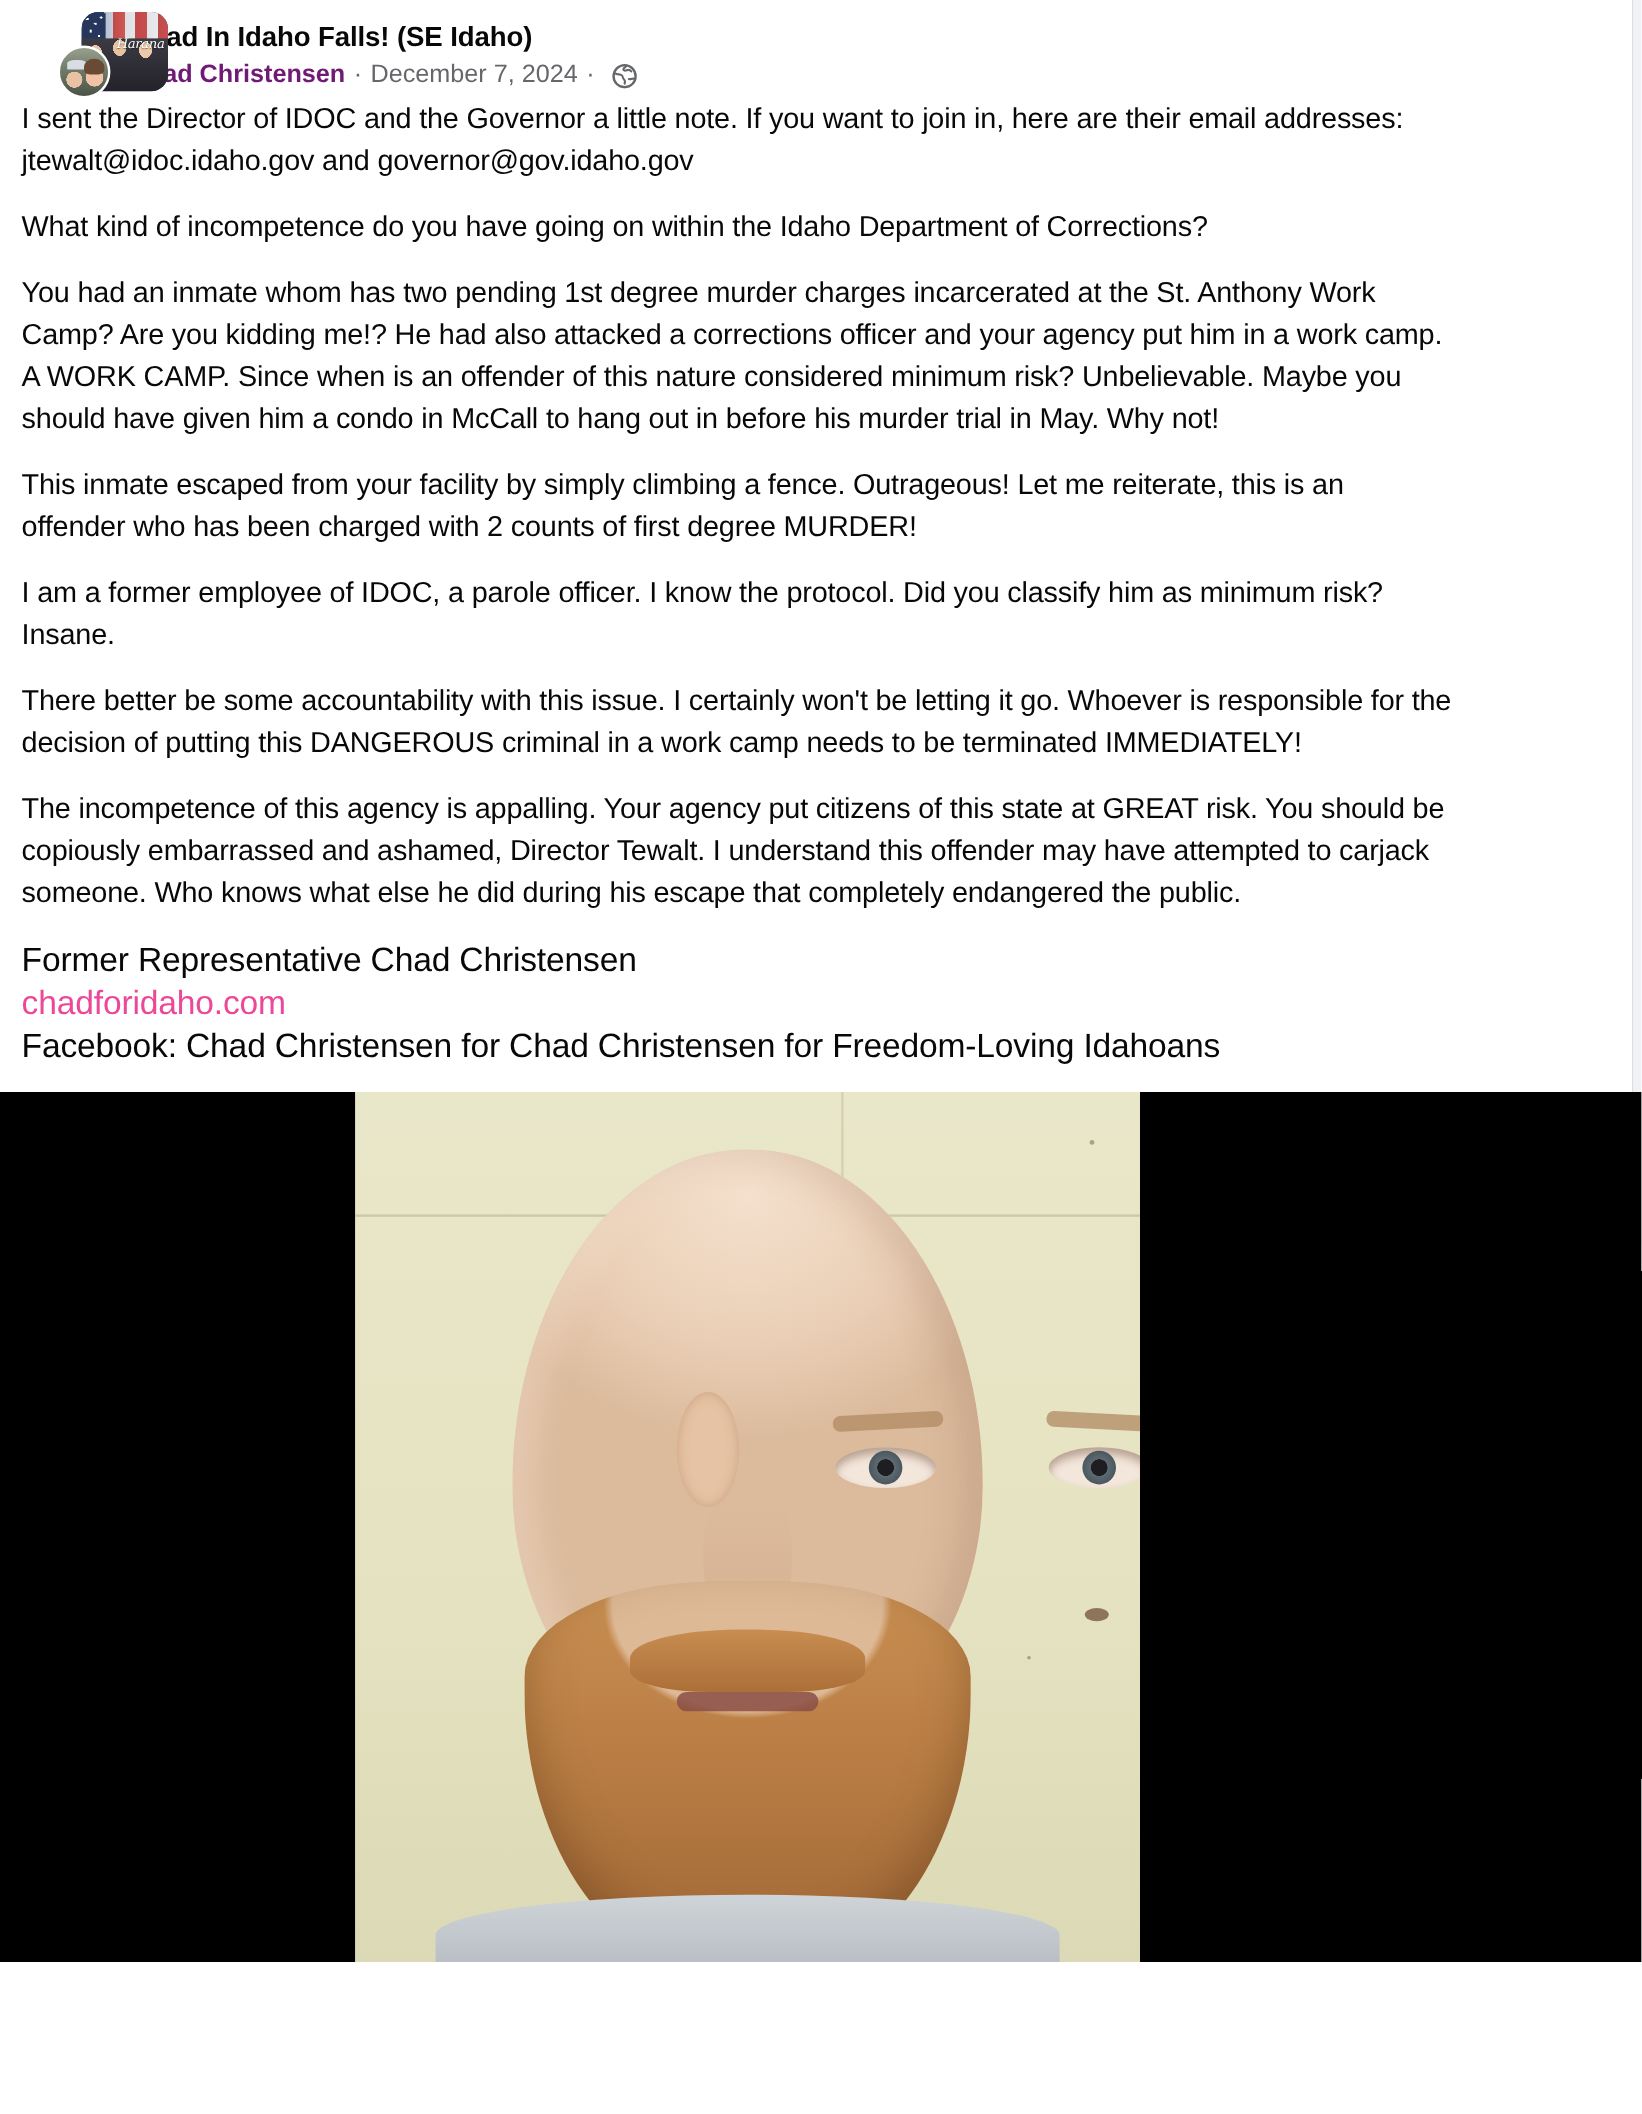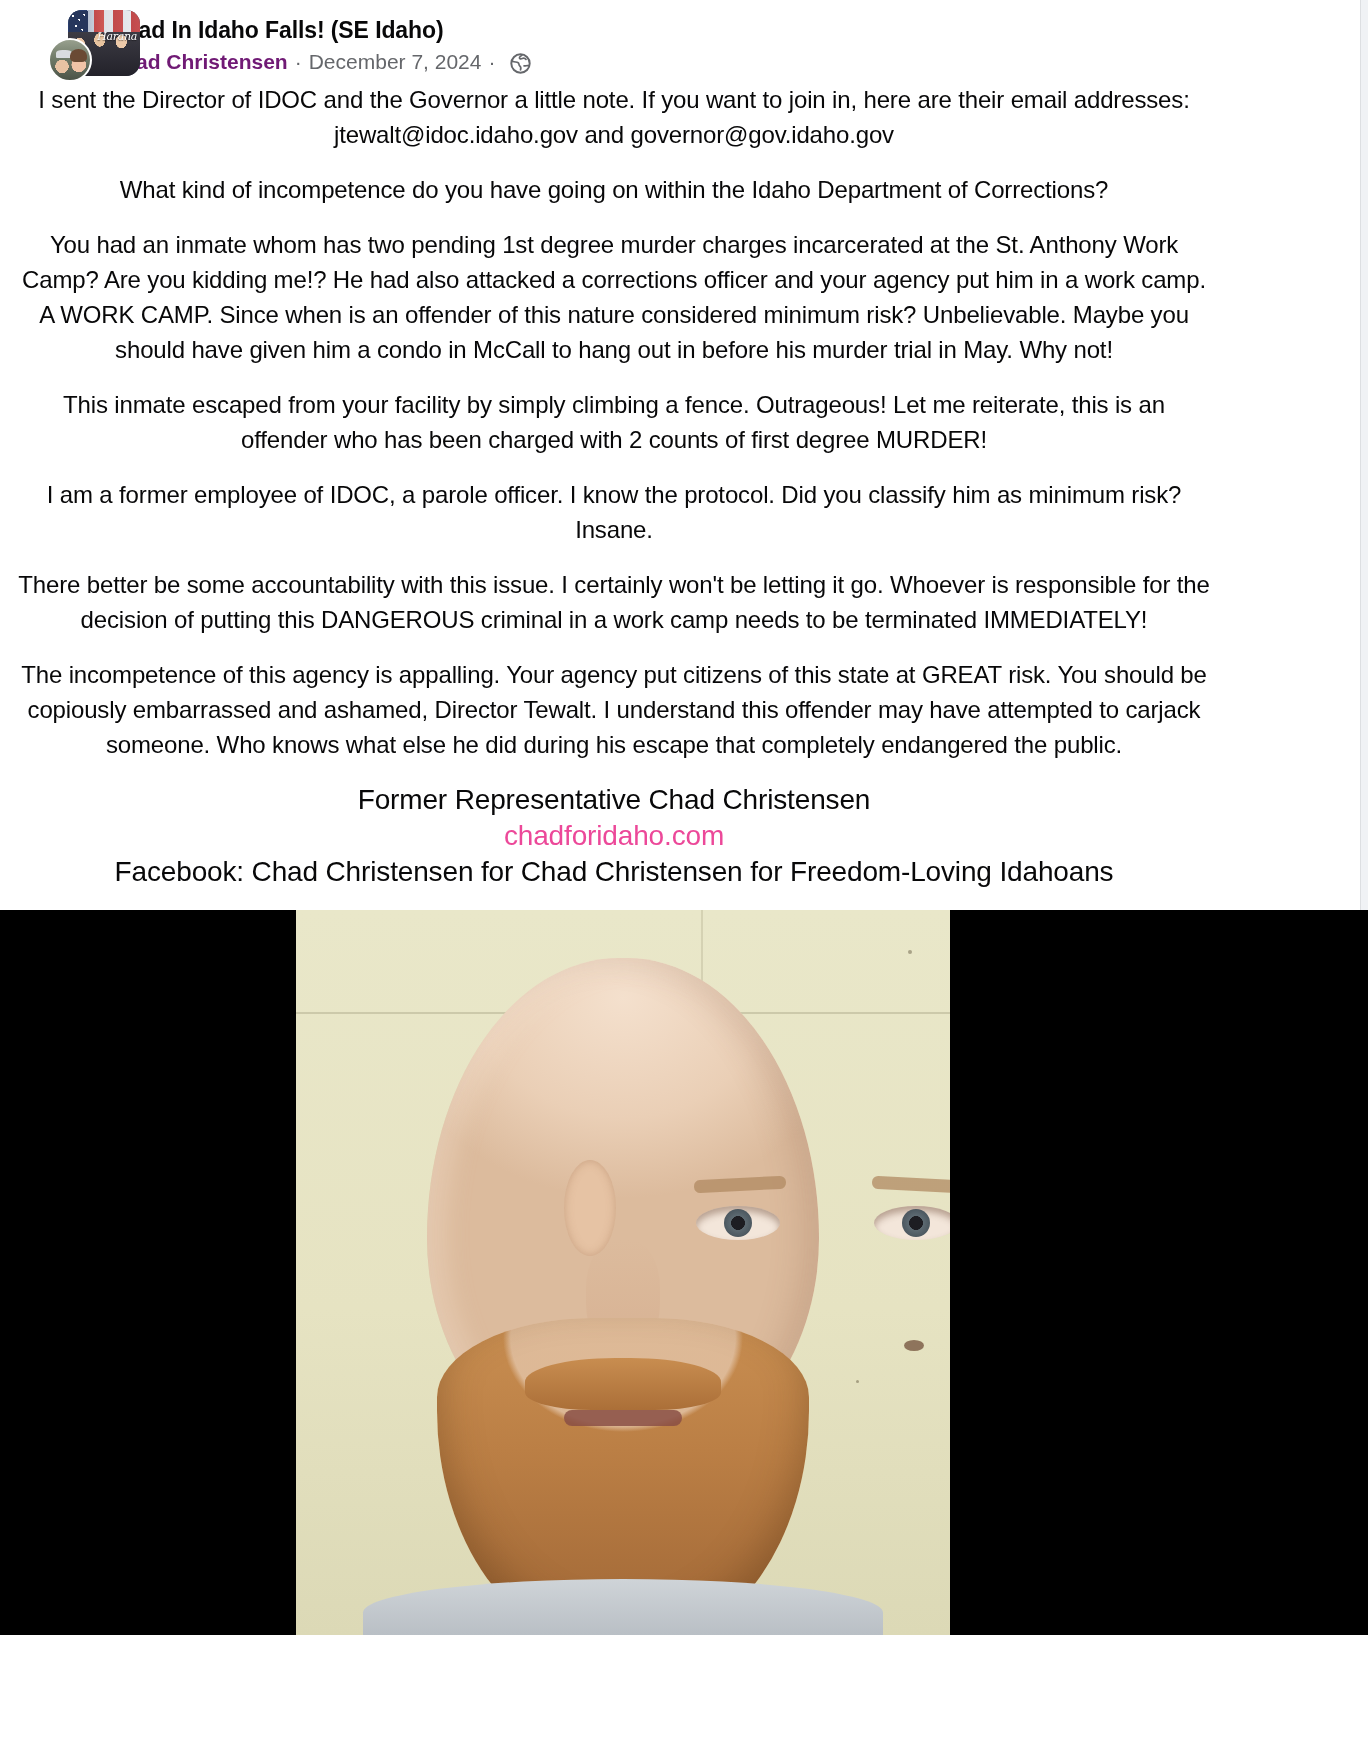--- a/index.html
+++ b/index.html
@@ -179,21 +179,20 @@
   .globe-icon {
     display: inline-flex;
     margin-left: 8px;
     position: relative;
     top: 2px;
   }
 
   
   .post-body {
     padding: 8px 22px 0 18px;
-    text-align: center;
   }
   .post-body p {
     margin: 0 0 20px 0;
     font-size: 24px;
     line-height: 35px;
     color: #080809;
     letter-spacing: -.15px;
   }
   .post-body p:last-child {
     margin-bottom: 0;

